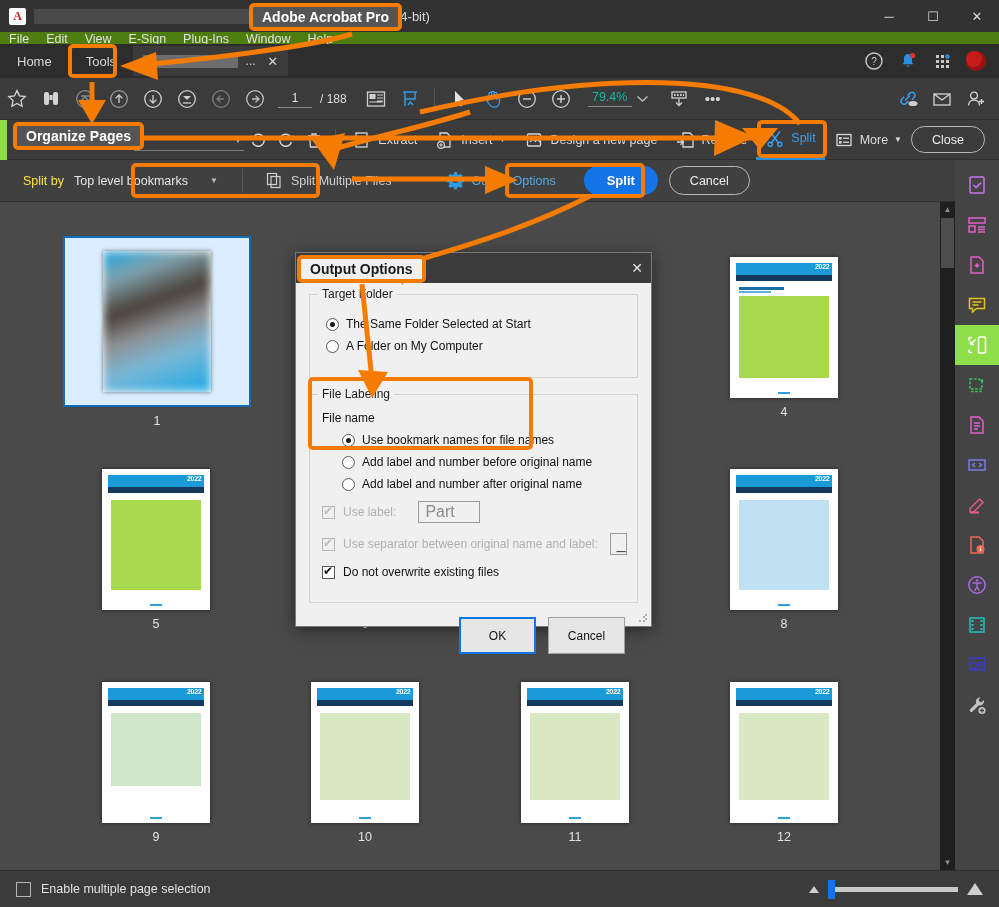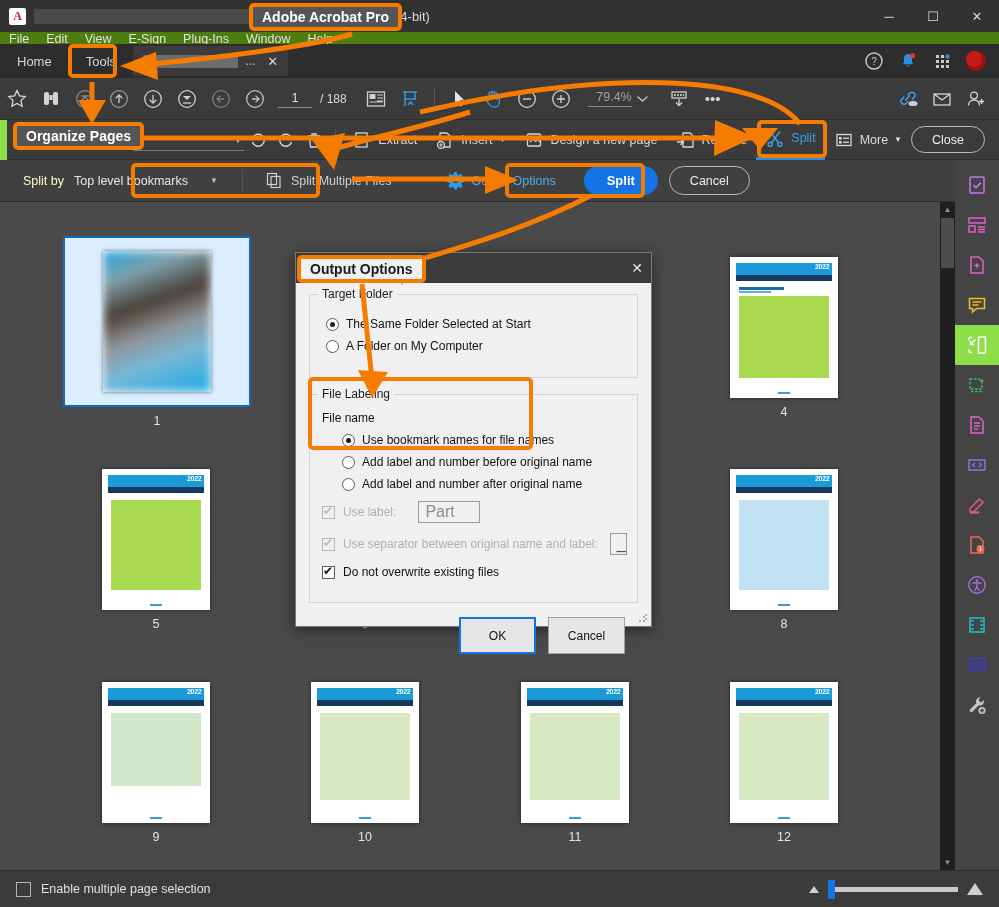--- a/index.html
+++ b/index.html
@@ -63,21 +63,21 @@
     position: absolute; left: 0; top: 78px; width: 999px; height: 42px;
     background: #3b3b3b; display: flex; align-items: center; border-bottom:1px solid #2e2e2e;
   }
   .tb-ico { width: 34px; height: 42px; display: flex; align-items: center; justify-content: center; }
   .pagebox {
     width: 34px; height: 19px; border-bottom: 1px solid #8a8a8a; color:#e0e0e0;
     font-size: 12px; display: flex; align-items: center; justify-content: center; margin-left: 6px;
   }
   .pagetotal { color: #dcdcdc; font-size: 12px; margin-left: 8px; white-space: nowrap;}
   .tb-sep { width:1px; height:22px; background:#555; margin:0 7px;}
-  .zoomval { color:#a3a3a3; font-size:12.5px; width:44px; text-align:right; border-bottom:1px solid #8a8a8a; padding-bottom:2px;}
+  .zoomval { color:#14b8a6; font-size:12.5px; width:44px; text-align:center; border-bottom:1px solid #8a8a8a; padding-bottom:2px;}
 
   
   .row2 {
     position: absolute; left: 0; top: 120px; width: 999px; height: 40px;
     background: #3b3b3b; display: flex; align-items: center; border-bottom:1px solid #2e2e2e;
   }
   .greenbar { width: 7px; height: 40px; background: #8ede4a; }
   .op-label { color:#f0f0f0; font-size:13.5px; margin-left:13px; white-space:nowrap; }
   .r2-combo { margin-left: 18px; width: 118px; height:22px; border-bottom:1px solid #7a7a7a; position:relative;}
   .r2-combo .cv { color:#cfcfcf; font-size:12px; }
@@ -88,21 +88,21 @@
   .close-btn {
     margin-left:auto; margin-right:14px; height:27px; padding:0 20px; border:1px solid #b9b9b9;
     border-radius:14px; color:#ededed; font-size:12.5px; display:flex; align-items:center;
   }
 
   
   .row3 {
     position: absolute; left:0; top:160px; width:999px; height:42px;
     background:#404040; display:flex; align-items:center; border-bottom:1px solid #2e2e2e;
   }
-  .splitby-lbl { color:#fef9c3; font-size:12.5px; margin-left:23px; }
+  .splitby-lbl { color:#fde047; font-size:12.5px; margin-left:23px; }
   .splitby-combo { margin-left:10px; display:flex; align-items:center; gap:22px; color:#e6e6e6; font-size:12.5px;}
   .r3-sep { width:1px; height:24px; background:#565656; margin-left:24px;}
   .r3-item { display:flex; align-items:center; gap:7px; margin-left:22px; color:#cfcfcf; font-size:12.5px; white-space:nowrap;}
   .r3-item.blue { color:#52a8e8; }
   .split-btn {
     margin-left:28px; background:#1473e6; color:#fff; font-size:13px; font-weight:bold;
     border-radius:15px; height:29px; padding:0 23px; display:flex; align-items:center;
   }
   .cancel-btn {
     margin-left:11px; border:1px solid #b9b9b9; color:#ededed; font-size:12.5px;

